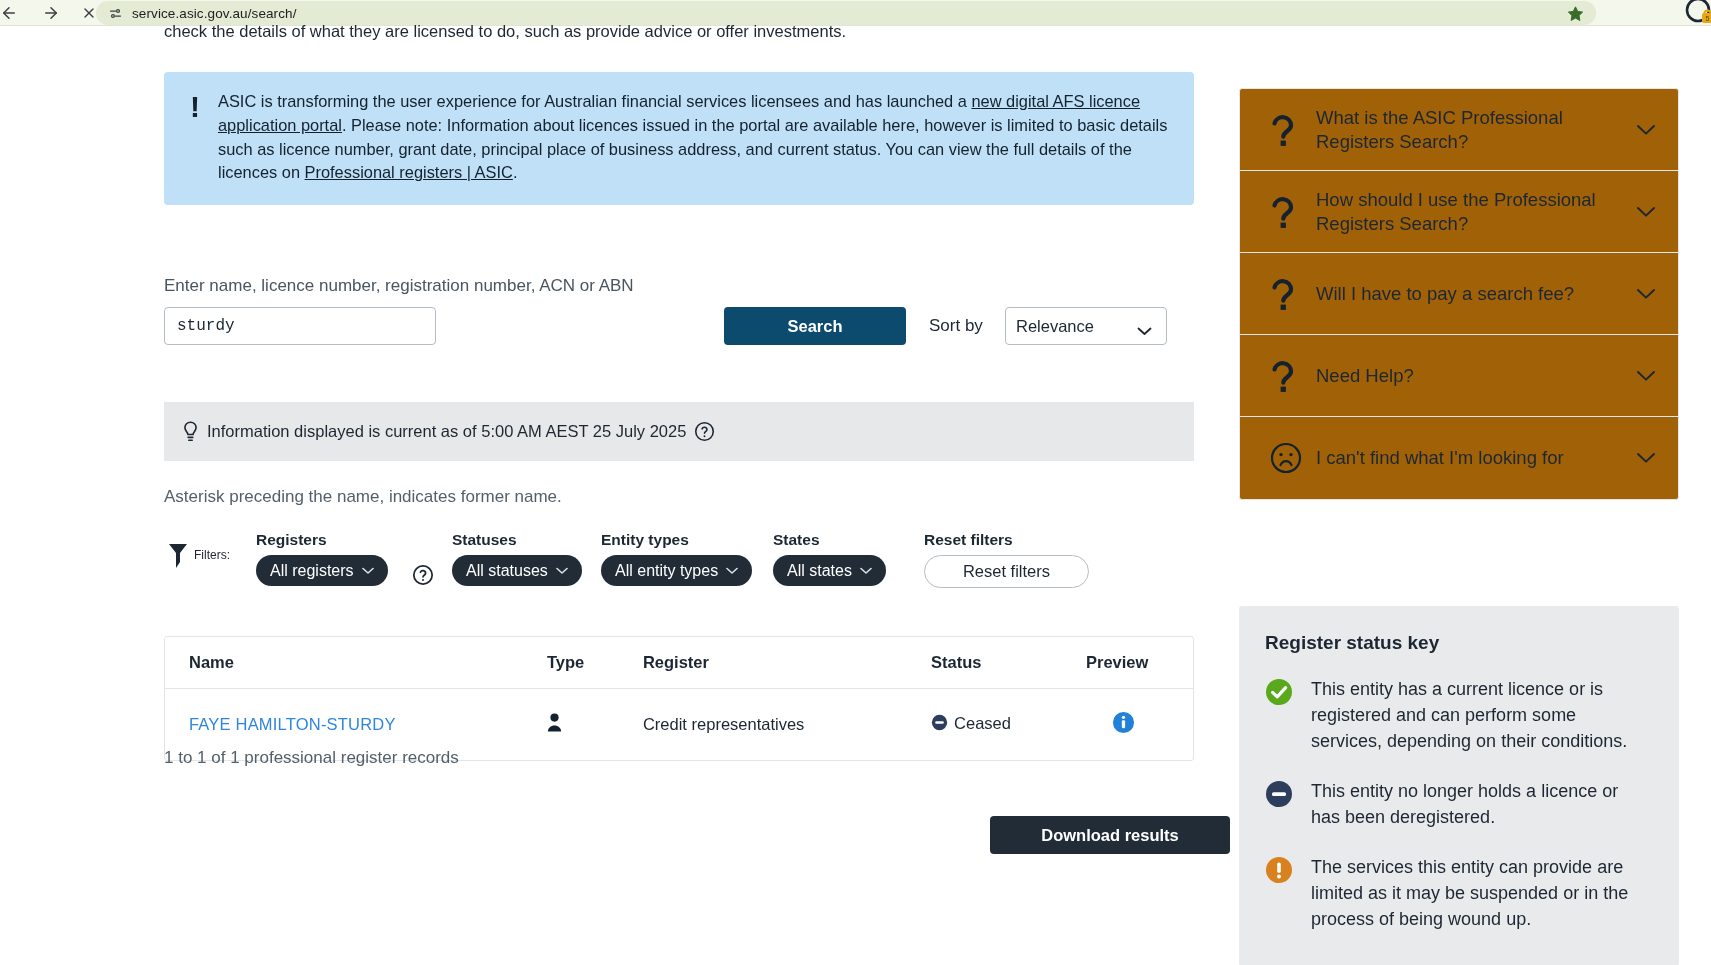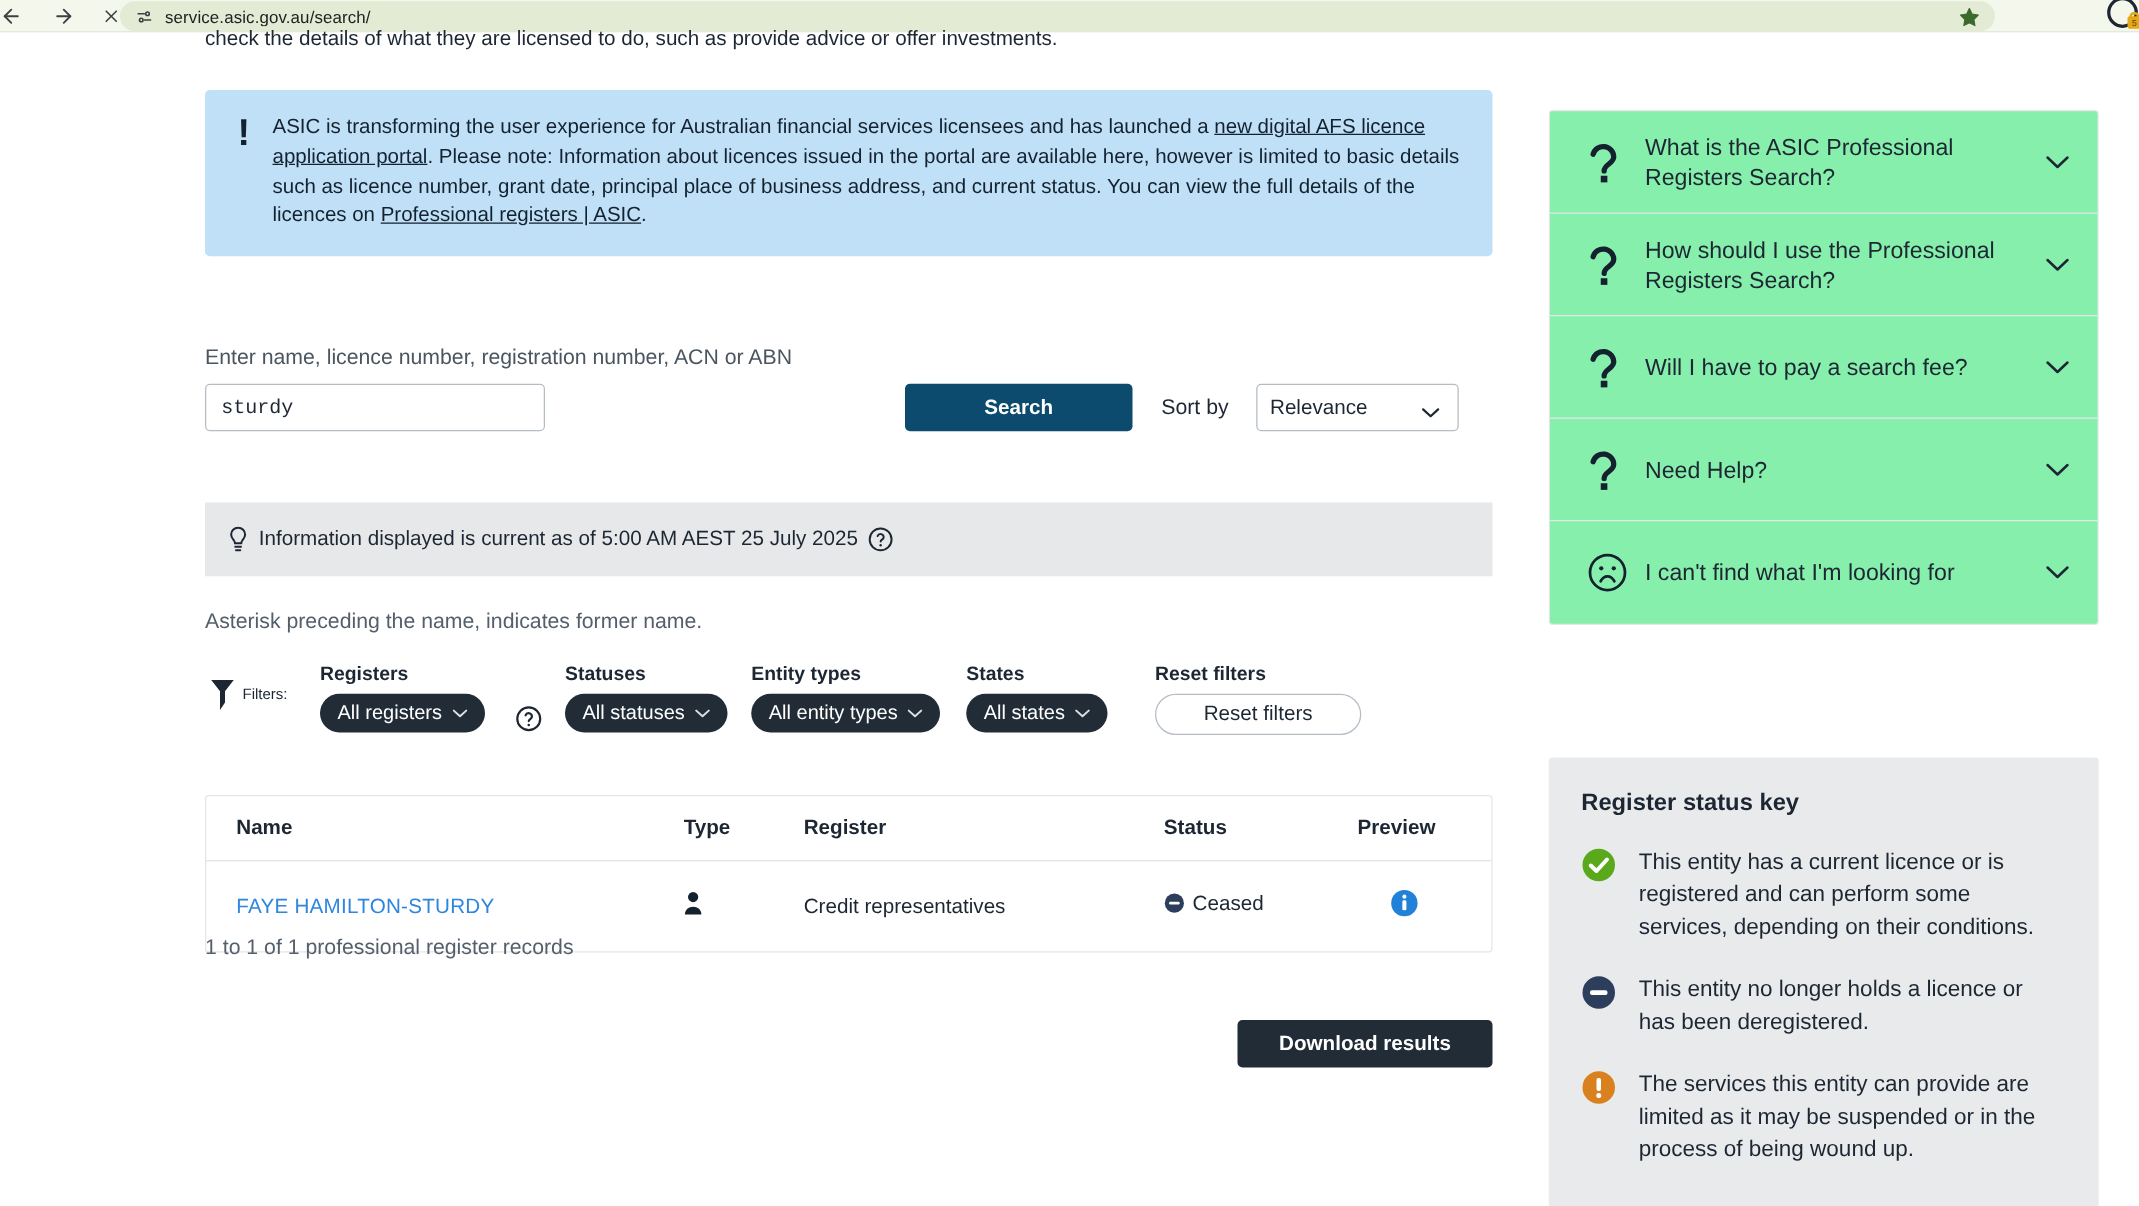--- a/index.html
+++ b/index.html
@@ -166,30 +166,30 @@
   .col-status { width:160px; }
   .col-preview { width:110px; }
   .name-link { color:#2e86de; text-decoration:none; letter-spacing:.2px; }
   .status-cell { display:flex; align-items:flex-start; gap:6px; }
 
   #results-count {
     position:absolute; left:164px; top:722px; font-size:17px; color:#545f6b;
   }
   #download-button {
     position:absolute; left:990px; top:790px;
-    width:204px; height:38px;
+    width:240px; height:38px;
     background:#222c37; color:#fff; border:none; border-radius:4px;
     font-size:16.5px; font-weight:bold; cursor:pointer;
     font-family:"Liberation Sans", sans-serif;
   }
 
   
   #faq-card {
     position:absolute; left:1239px; top:62px; width:440px;
-    background:#86efac; border:1px solid #e4e7ea; border-radius:3px;
+    background:#a16207; border:1px solid #e4e7ea; border-radius:3px;
   }
   .faq-item {
     display:flex; align-items:center; min-height:82px;
     padding:10px 22px 10px 30px;
     border-bottom:1px solid #e4e7ea; cursor:pointer;
   }
   .faq-item:last-child { border-bottom:none; }
   .faq-icon { flex:none; width:46px; display:flex; align-items:center; }
   .faq-text { flex:1; font-size:18.5px; line-height:24px; color:#1d2733; }
   .faq-chev { flex:none; width:26px; display:flex; justify-content:flex-end; }

